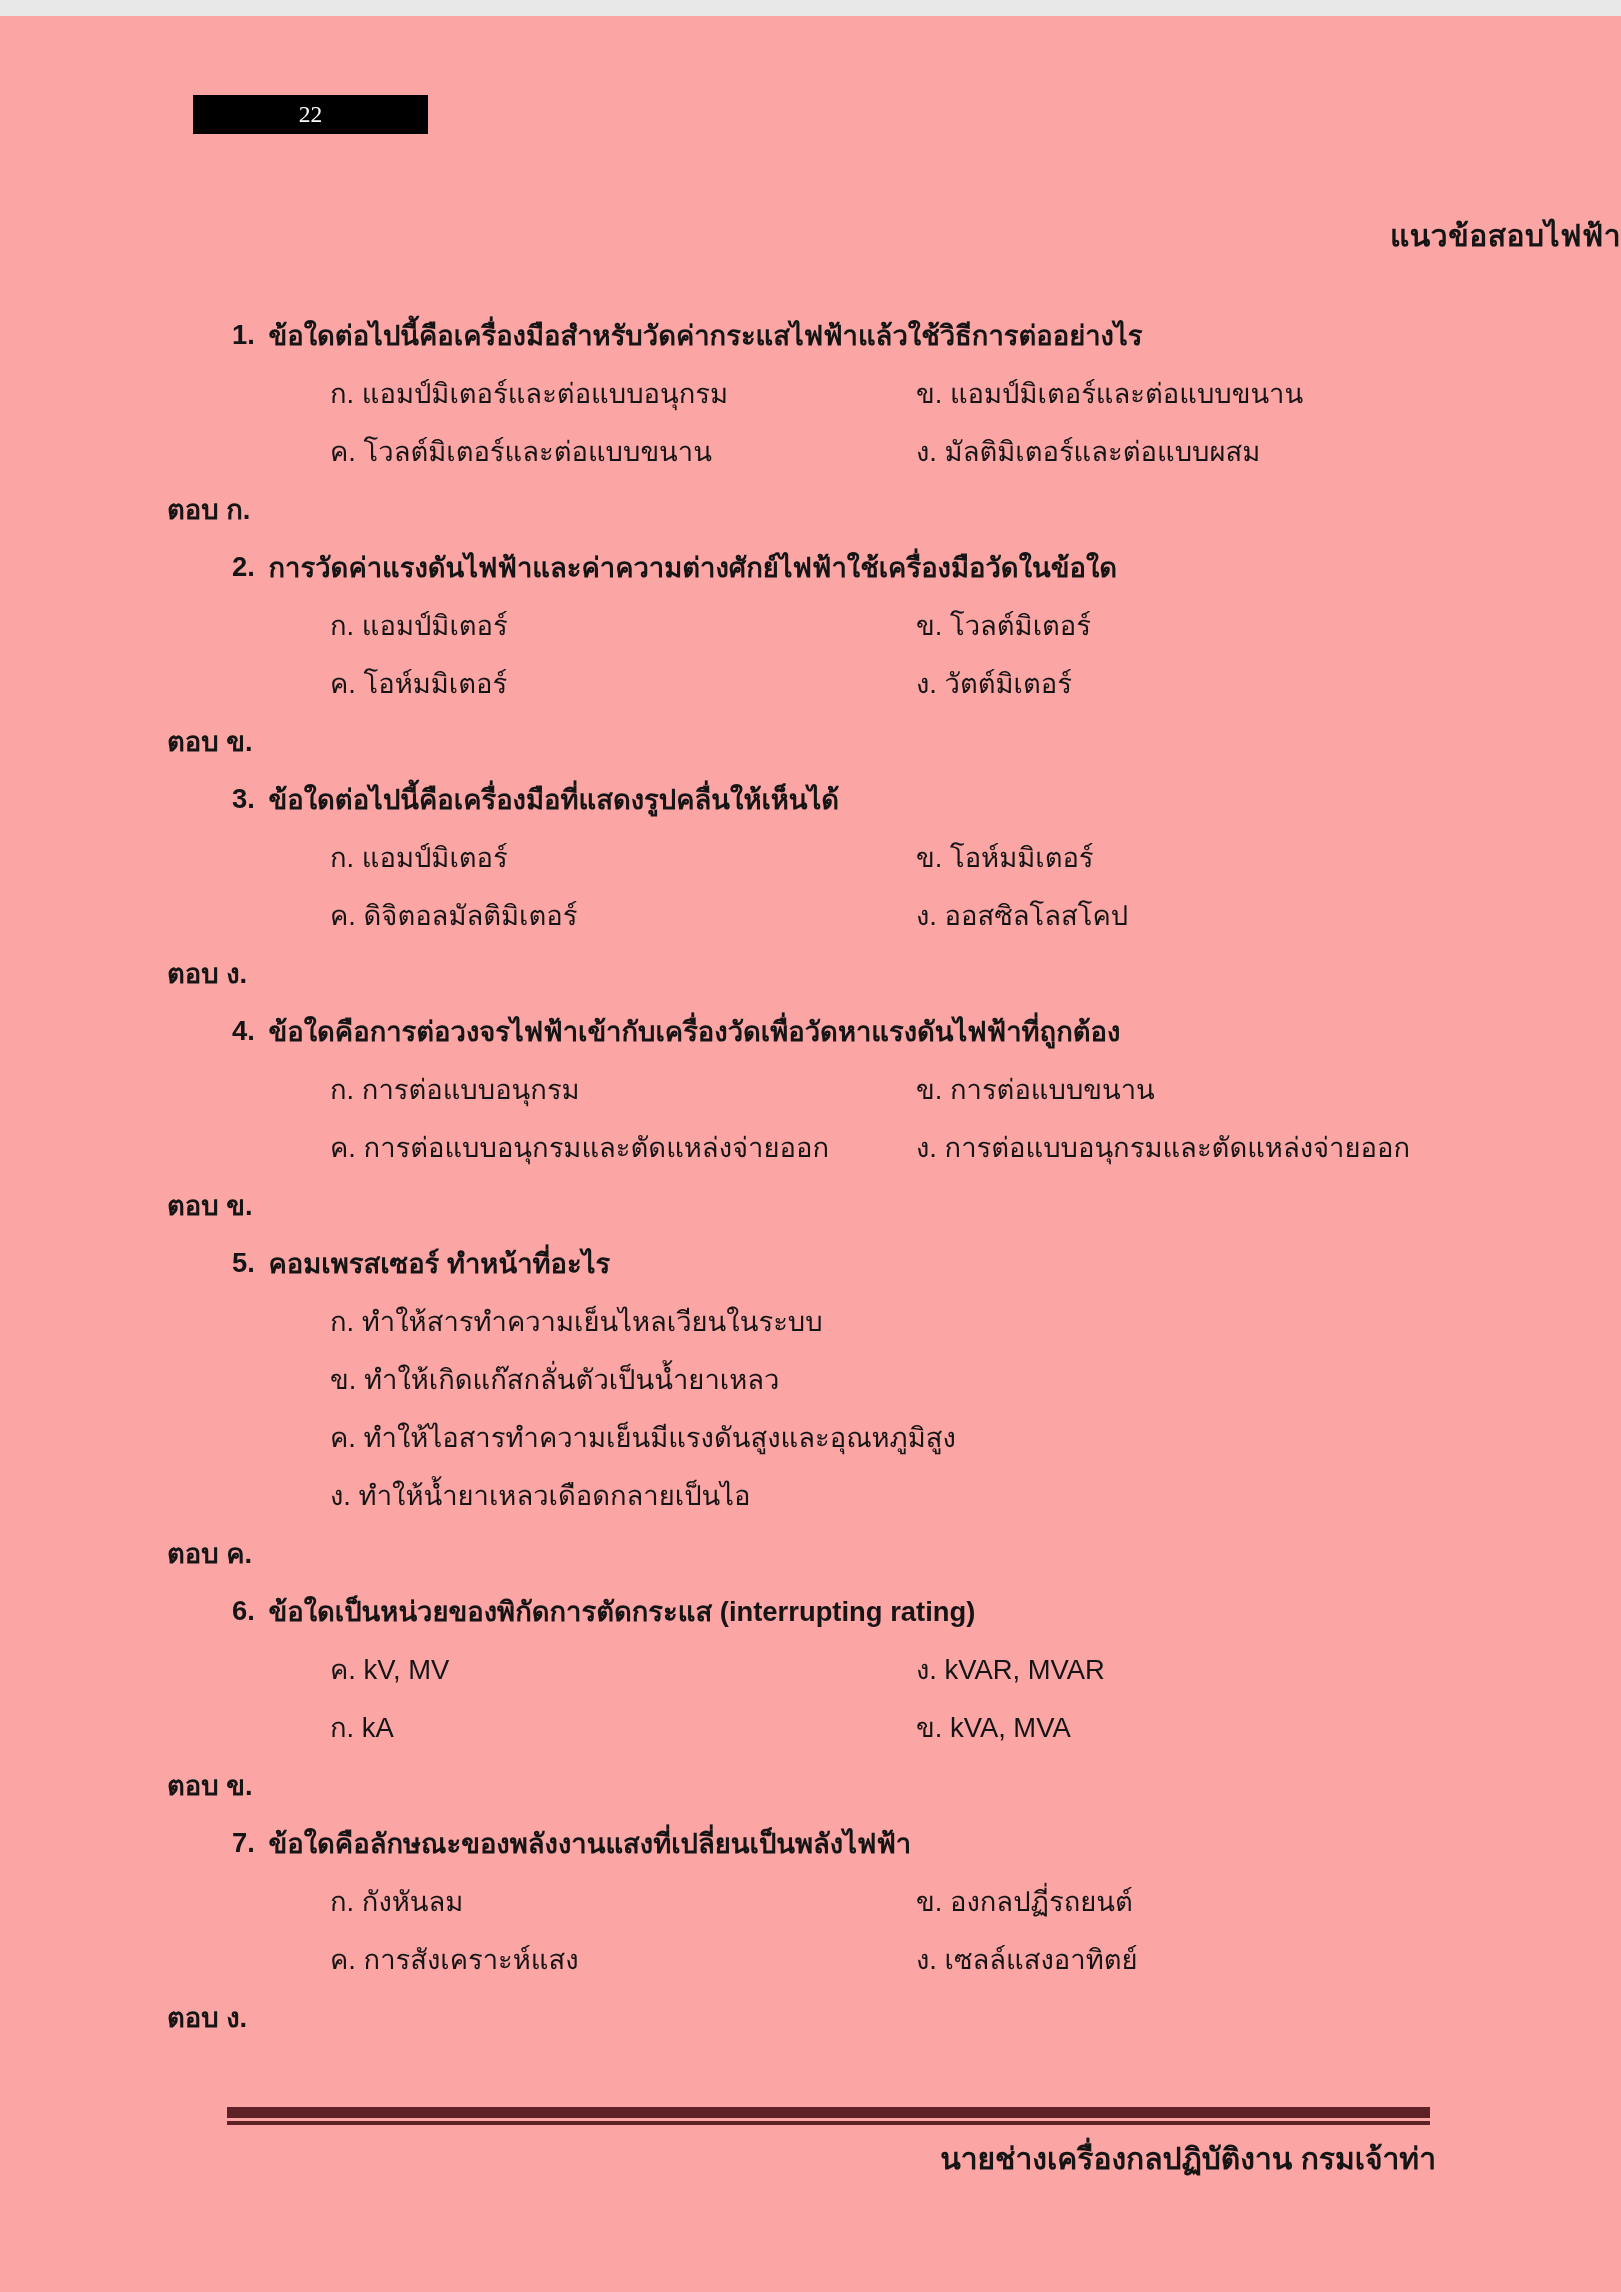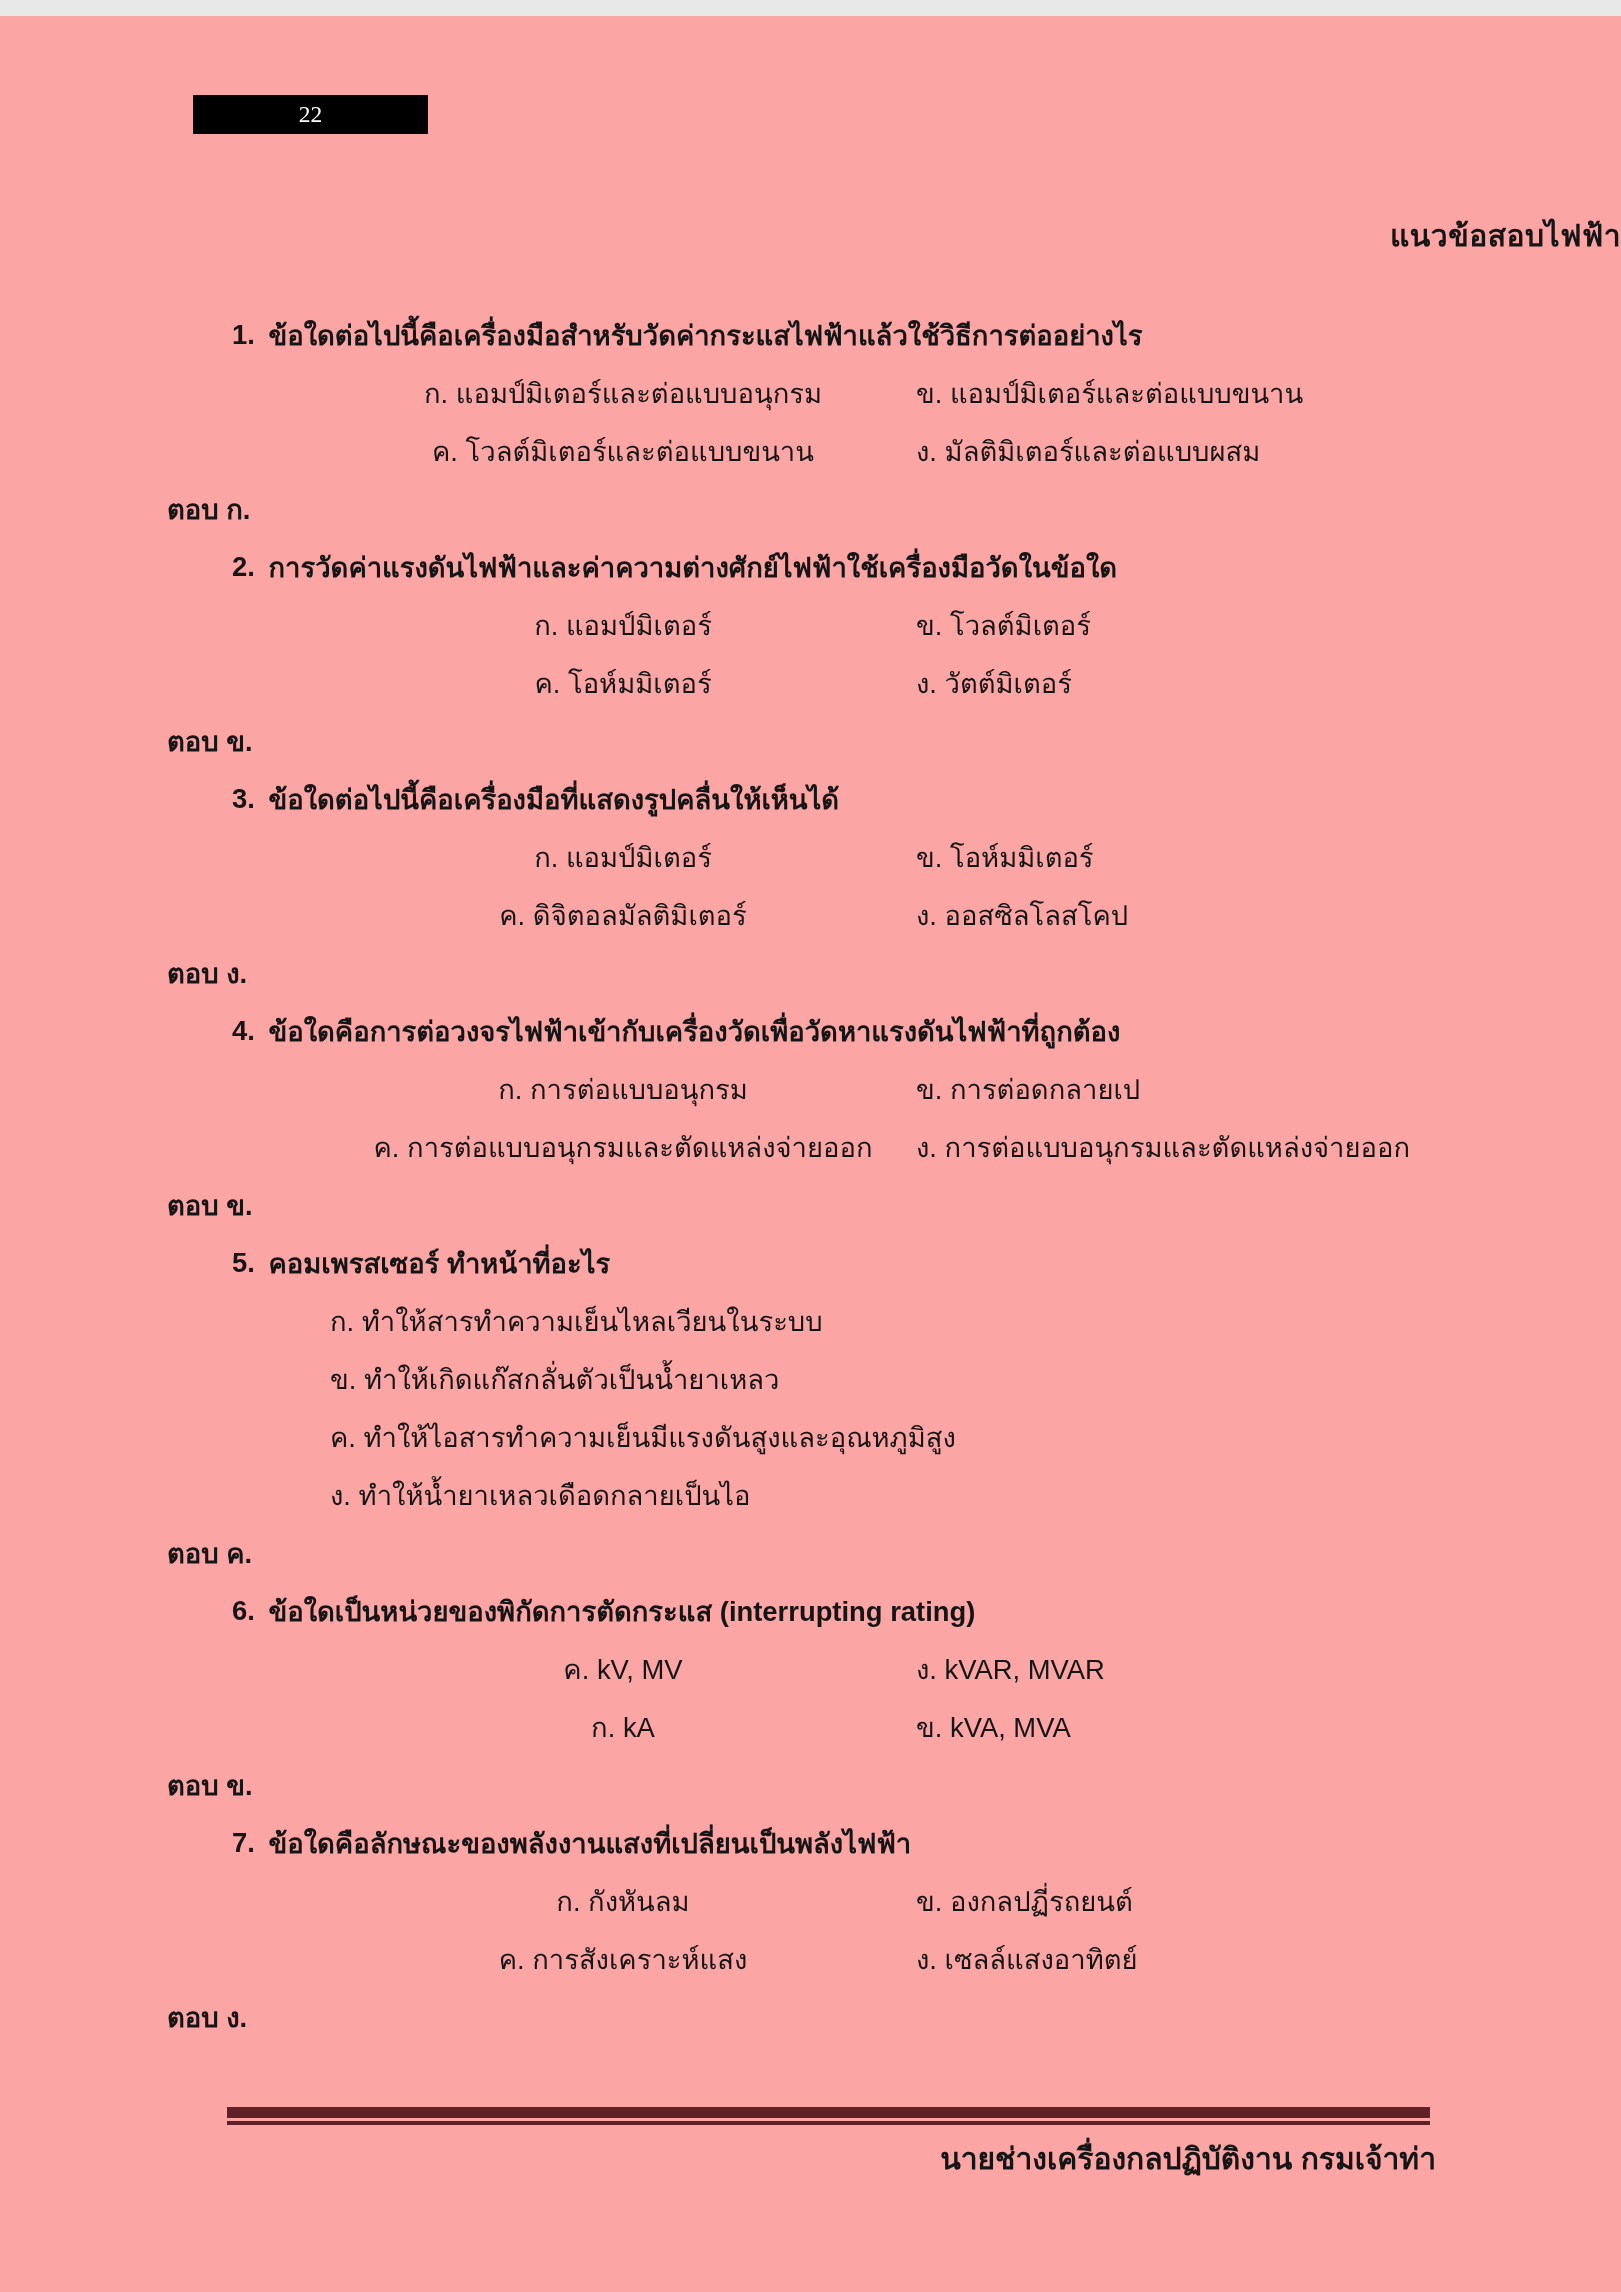--- a/index.html
+++ b/index.html
@@ -32,21 +32,21 @@
   }
   .line {
     height:58px;
     display:flex; align-items:center;
     white-space:nowrap;
   }
   .q { padding-left:232px; font-weight:700; }
   .qnum { margin-right:13.7px; }
   .opt1 { padding-left:330px; }
   .opt2 { padding-left:330px; }
-  .optL { display:inline-block; width:586px;text-align:center; }
+  .optL { display:inline-block; width:586px; }
   .optR { display:inline-block; }
   .ans { padding-left:167px; font-weight:700; }
   .footer-rule-thick {
     position:absolute; left:227px; top:2091px;
     width:1203px; height:10.8px;
     background:#5e2226;
   }
   .footer-rule-thin {
     position:absolute; left:227px; top:2105px;
     width:1203px; height:3.9px;
@@ -111,21 +111,21 @@
       <span class="optR">ง. ออสซิลโลสโคป</span>
     </div>
     <div class="line ans">ตอบ ง.</div>
 
     <div class="line q">
       <span class="qnum">4.</span>
       <span>ข้อใดคือการต่อวงจรไฟฟ้าเข้ากับเครื่องวัดเพื่อวัดหาแรงดันไฟฟ้าที่ถูกต้อง</span>
     </div>
     <div class="line opt2">
       <span class="optL">ก. การต่อแบบอนุกรม</span>
-      <span class="optR">ข. การต่อดกลายเป</span>
+      <span class="optR">ข. การต่อแบบขนาน</span>
     </div>
     <div class="line opt2">
       <span class="optL">ค. การต่อแบบอนุกรมและตัดแหล่งจ่ายออก</span>
       <span class="optR">ง. การต่อแบบอนุกรมและตัดแหล่งจ่ายออก</span>
     </div>
     <div class="line ans">ตอบ ข.</div>
 
     <div class="line q">
       <span class="qnum">5.</span>
       <span>คอมเพรสเซอร์ ทำหน้าที่อะไร</span>

